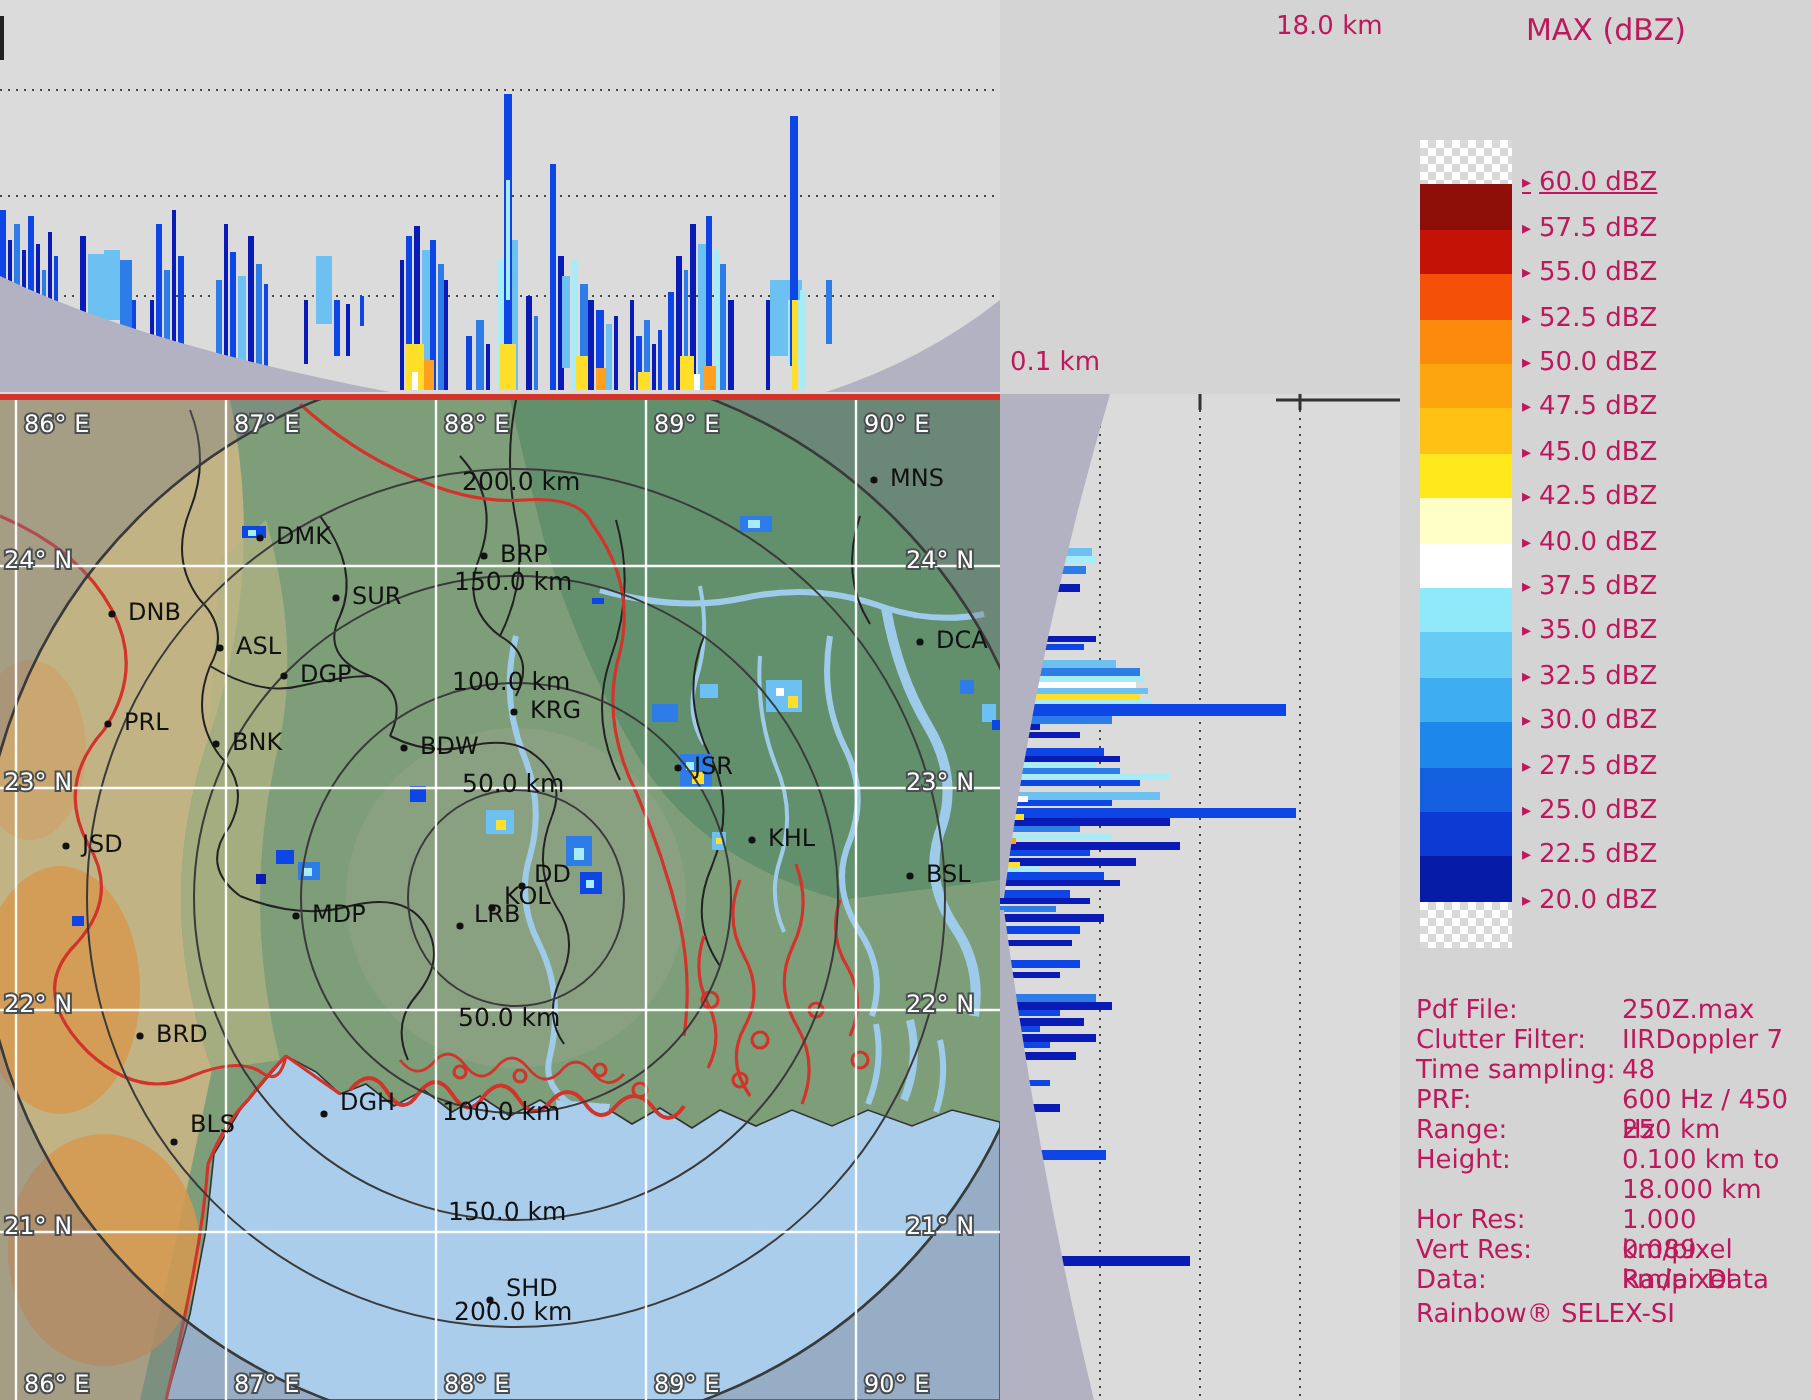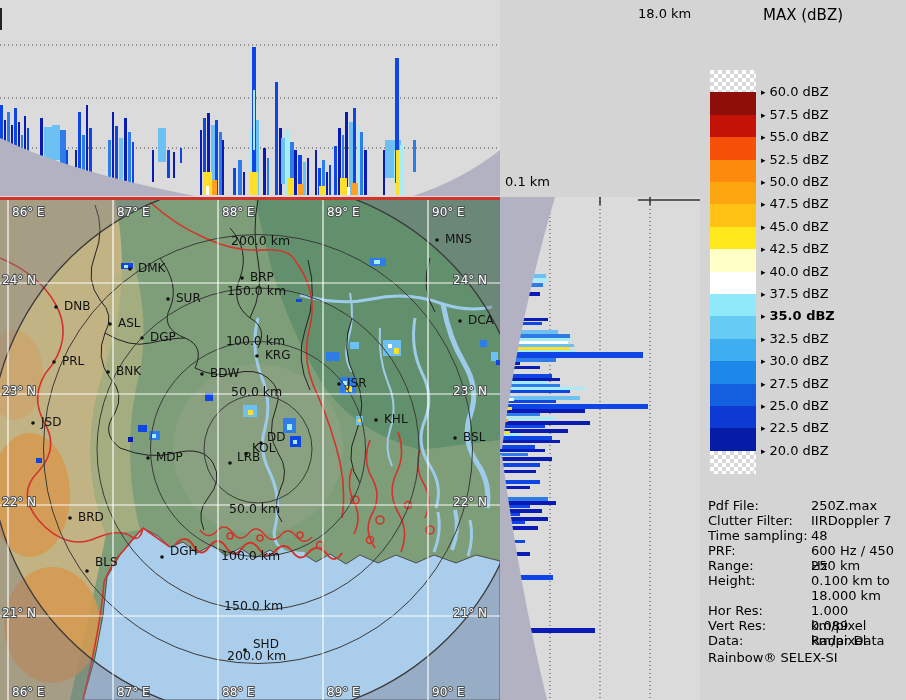--- a/index.html
+++ b/index.html
@@ -1,17 +1,17 @@
 <!DOCTYPE html>
 <html><head>
 <meta charset="utf-8">
 <style>
   html,body{margin:0;padding:0;}
   #app{position:relative;width:906px;height:700px;background:#D4D4D4;overflow:hidden;
-       font-family:"DejaVu Sans","Liberation Sans",sans-serif;color:#000000;}
+       font-family:"DejaVu Sans","Liberation Sans",sans-serif;color:#be185d;}
   .abs{position:absolute;}
   svg{display:block;}
   #corner-top-label{left:638px;top:6px;font-size:13px;}
   #corner-bottom-label{left:505px;top:174px;font-size:13px;}
   #redline{left:0;top:197px;width:500px;height:3px;background:#D2342C;}
   
   #sidebar{left:700px;top:0;width:206px;height:544px;background:#D4D4D4;}
   #title-block{position:absolute;left:0;top:6px;width:206px;text-align:center;font-size:15px;line-height:1.22;}
   .sw{position:absolute;left:10px;width:46px;height:23px;}
   .checker{background-color:#fff;
@@ -425,31 +425,31 @@
         <div class="sw" style="top: 249.2px; background: rgb(255, 255, 198);"></div>
         <div class="sw" style="top: 271.6px; background: rgb(255, 255, 255);"></div>
         <div class="sw" style="top: 294px; background: rgb(143, 233, 249);"></div>
         <div class="sw" style="top: 316.4px; background: rgb(102, 204, 244);"></div>
         <div class="sw" style="top: 338.8px; background: rgb(63, 174, 240);"></div>
         <div class="sw" style="top: 361.2px; background: rgb(29, 136, 234);"></div>
         <div class="sw" style="top: 383.6px; background: rgb(20, 95, 224);"></div>
         <div class="sw" style="top: 406px; background: rgb(13, 58, 210);"></div>
         <div class="sw" style="top: 428.4px; background: rgb(7, 28, 166);"></div>
         <div class="sw checker" style="top: 450.8px;"></div>
-        <div class="lgl" style="top: 84.4px;"><span class="arr">▸</span>60.0 dBZ</div>
+        <div class="lgl" style="top: 84.4px; text-decoration: underline;"><span class="arr">▸</span>60.0 dBZ</div>
         <div class="lgl" style="top: 106.8px;"><span class="arr">▸</span>57.5 dBZ</div>
         <div class="lgl" style="top: 129.2px;"><span class="arr">▸</span>55.0 dBZ</div>
         <div class="lgl" style="top: 151.6px;"><span class="arr">▸</span>52.5 dBZ</div>
         <div class="lgl" style="top: 174px;"><span class="arr">▸</span>50.0 dBZ</div>
         <div class="lgl" style="top: 196.4px;"><span class="arr">▸</span>47.5 dBZ</div>
         <div class="lgl" style="top: 218.8px;"><span class="arr">▸</span>45.0 dBZ</div>
         <div class="lgl" style="top: 241.2px;"><span class="arr">▸</span>42.5 dBZ</div>
         <div class="lgl" style="top: 263.6px;"><span class="arr">▸</span>40.0 dBZ</div>
         <div class="lgl" style="top: 286px;"><span class="arr">▸</span>37.5 dBZ</div>
-        <div class="lgl" style="top: 308.4px; font-weight: bold;"><span class="arr">▸</span>35.0 dBZ</div>
+        <div class="lgl" style="top: 308.4px;"><span class="arr">▸</span>35.0 dBZ</div>
         <div class="lgl" style="top: 330.8px;"><span class="arr">▸</span>32.5 dBZ</div>
         <div class="lgl" style="top: 353.2px;"><span class="arr">▸</span>30.0 dBZ</div>
         <div class="lgl" style="top: 375.6px; text-align: right;"><span class="arr">▸</span>27.5 dBZ</div>
         <div class="lgl" style="top: 398px;"><span class="arr">▸</span>25.0 dBZ</div>
         <div class="lgl" style="top: 420.4px;"><span class="arr">▸</span>22.5 dBZ</div>
         <div class="lgl" style="top: 442.8px;"><span class="arr">▸</span>20.0 dBZ</div>
       </div>
     <div id="meta">
         <div class="meta-row" style="top: 498px;"><span class="meta-label">Pdf File:</span><span class="meta-value">250Z.max</span></div>
         <div class="meta-row" style="top: 513px;"><span class="meta-label">Clutter Filter:</span><span class="meta-value">IIRDoppler 7</span></div>

